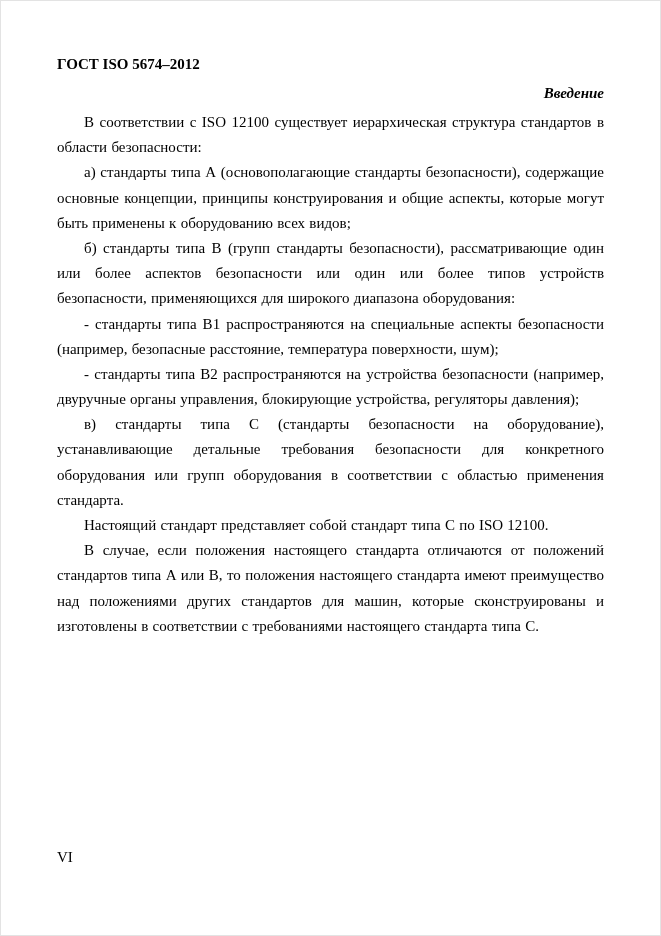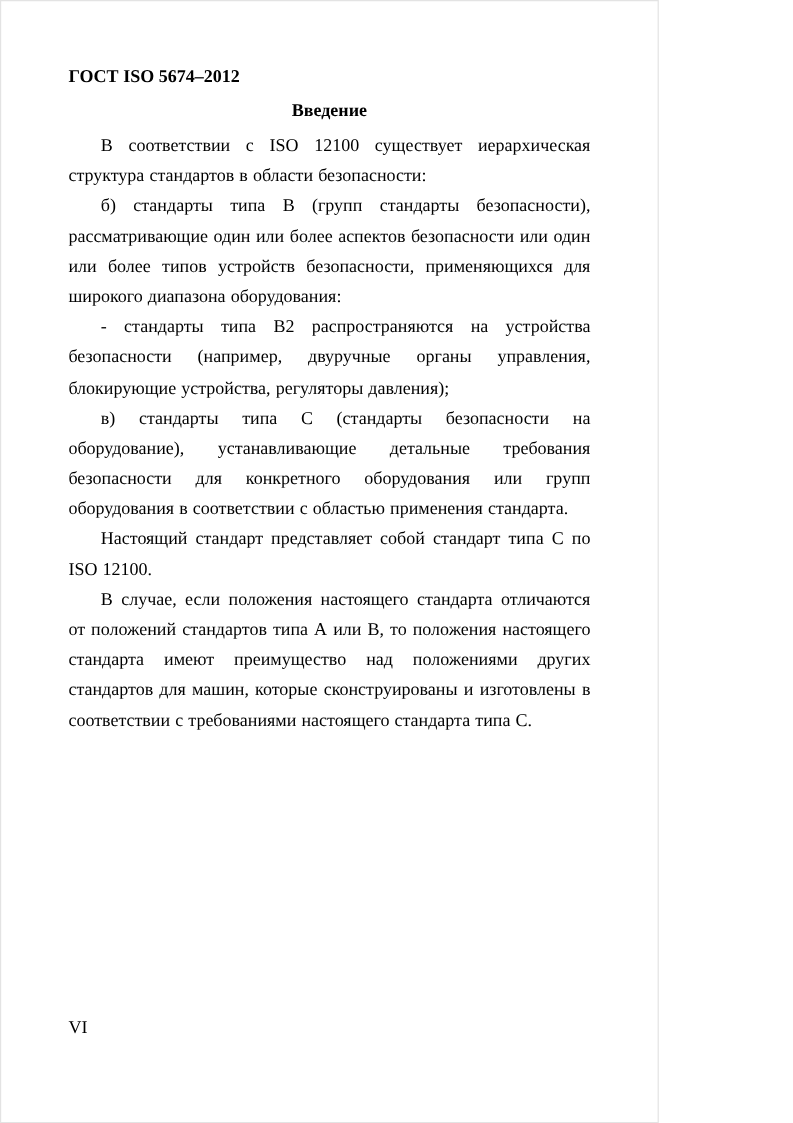--- a/index.html
+++ b/index.html
@@ -2,41 +2,42 @@
 <html lang="ru"><head>
 <meta charset="utf-8">
 <style>
   html, body {
     margin: 0;
     padding: 0;
     background: #ffffff;
   }
   .page {
     position: relative;
-    width: 549px;
+    width: 661px;
     height: 936px;
     box-sizing: border-box;
     background: #ffffff;
     box-shadow: inset 0 0 0 1px #e3e3e3;
     padding: 56px 57px 0 57px;
     font-family: "Liberation Serif", "DejaVu Serif", serif;
     color: #000000;
     overflow: hidden;
   }
   .doc-header {
     font-size: 15px;
     font-weight: bold;
     margin: 0 0 12px 0;
     text-indent: 0;
   }
   .doc-title {
     font-size: 15px;
     font-weight: bold;
-    text-align: center;
+    text-align: right;
     margin: 10px 0 8px 0;
+    font-style: italic;
   }
   p.body-par {
     margin: 0;
     font-size: 15px;
     line-height: 1.68;
     text-align: justify;
     text-indent: 27px;
     word-spacing: 0.5px;
     font-family: Liberation Serif, serif;
   }
@@ -51,21 +52,23 @@
 </head>
 <body>
 
 <div class="page">
 
   <div class="doc-header">ГОСТ ISO 5674–2012</div>
 
   <div class="doc-title">Введение</div>
 
   <p class="body-par">В соответствии с ISO 12100 существует иерархическая структура стандартов в области безопасности:</p>
+  <p class="body-par">а) стандарты типа А (основополагающие стандарты безопасности), содержащие основные концепции, принципы конструирования и общие аспекты, которые могут быть применены к оборудованию всех видов;</p>
   <p class="body-par">б) стандарты типа В (групп стандарты безопасности), рассматривающие один или более аспектов безопасности или один или более типов устройств безопасности, применяющихся для широкого диапазона оборудования:</p>
+  <p class="body-par">- стандарты типа В1 распространяются на специальные аспекты безопасности (например, безопасные расстояние, температура поверхности, шум);</p>
   <p class="body-par">- стандарты типа В2 распространяются на устройства безопасности (например, двуручные органы управления, блокирующие устройства, регуляторы давления);</p>
   <p class="body-par">в) стандарты типа С (стандарты безопасности на оборудование), устанавливающие детальные требования безопасности для конкретного оборудования или групп оборудования в соответствии с областью применения стандарта.</p>
   <p class="body-par">Настоящий стандарт представляет собой стандарт типа С по ISO 12100.</p>
   <p class="body-par">В случае, если положения настоящего стандарта отличаются от положений стандартов типа А или В, то положения настоящего стандарта имеют преимущество над положениями других стандартов для машин, которые сконструированы и изготовлены в соответствии с требованиями настоящего стандарта типа С.</p>
 
   <div class="page-number">VI</div>
 
 </div>
 
 </body></html>

